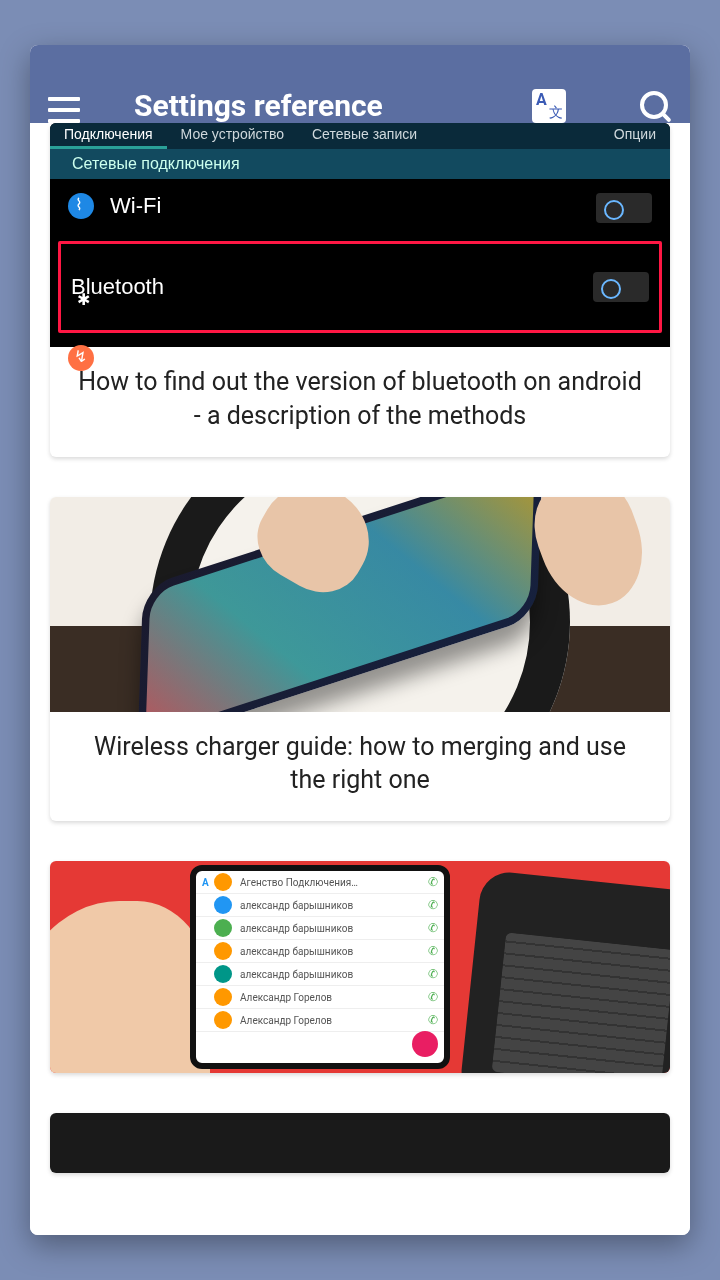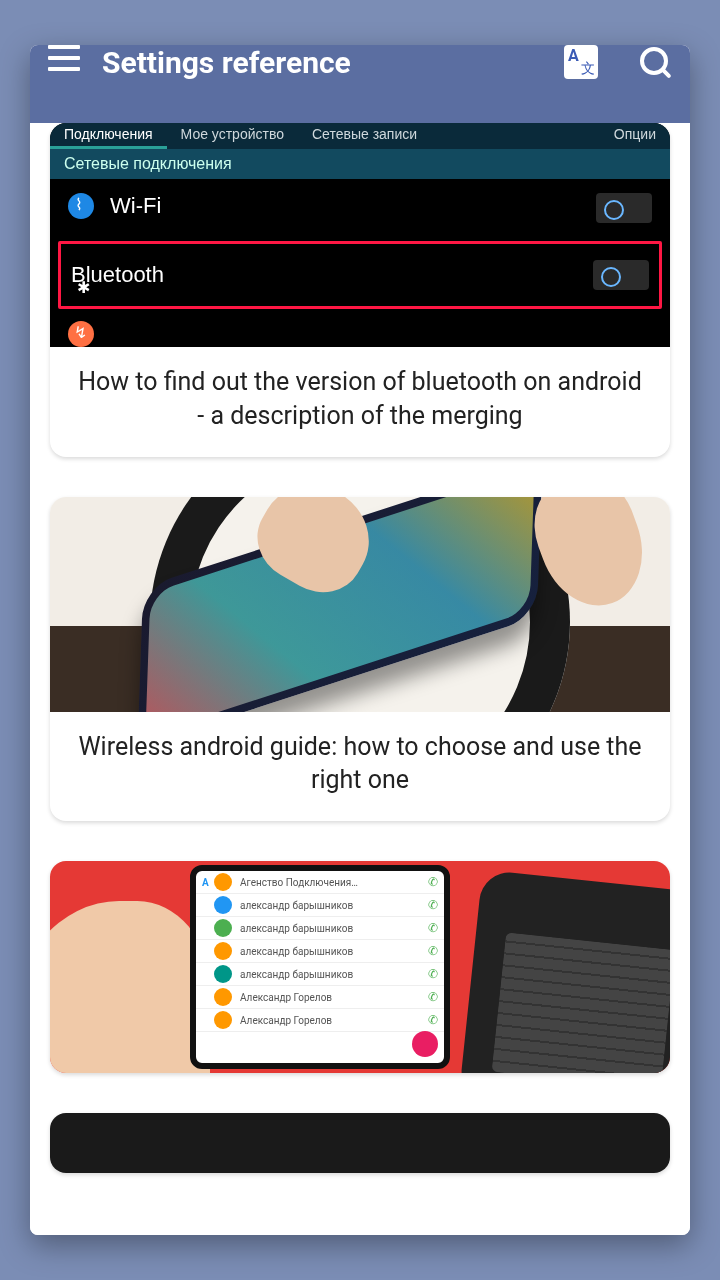--- a/index.html
+++ b/index.html
@@ -19,24 +19,25 @@
     overflow: hidden;
     box-shadow: 0 10px 30px rgba(0,0,0,0.35);
     display: flex;
     flex-direction: column;
   }
   
   .appbar {
     background: #5b6ea1;
     height: 78px;
     display: flex;
-    align-items: flex-start;
+    align-items: flex-end;
     padding: 0 18px;
     color: #fff;
     flex-shrink: 0;
+    gap: 32px;
   }
   .hamburger {
     width: 32px; height: 26px;
     display: flex; flex-direction: column; justify-content: space-between;
     cursor: pointer;
   }
   .hamburger span { display:block; height:4px; background:#fff; border-radius:1px; }
   .appbar-title {
     margin-left: 22px;
     font-size: 30px;
@@ -68,21 +69,21 @@
     border-radius:2px;
   }
   
   .content {
     flex:1; overflow:hidden; background:#fff;
     padding: 0 0 0 0;
   }
   .card {
     margin: 0 20px 40px 20px;
     background:#fff;
-    border-radius:16px;
+    border-radius:6px;
     box-shadow: 0 2px 4px rgba(0,0,0,0.15);
     overflow:hidden;
   }
   .card:first-child { margin-top: 0; }
   .card-image {
     width:100%;
     display:block;
   }
   .card-title {
     font-size: 25px;
@@ -96,21 +97,21 @@
     height: 224px; background:#000; color:#fff; position:relative;
     font-family: "Segoe UI", sans-serif;
   }
   .img1-tabs {
     height:26px; background:#0a2a3a; display:flex; font-size:14px;
     color:#cfd8dc;
   }
   .img1-tab { padding:3px 14px; }
   .img1-tab.active { border-bottom:3px solid #2aa198; color:#fff; }
   .img1-section {
-    background:#124a5f; font-size:16px; padding:6px 14px; color:#cfe;
+    background:#124a5f; font-size:16px; padding:6px 22px; color:#cfe;
   }
   .img1-row {
     display:flex; padding:14px 18px;
     font-size:22px; color:#fff;
   }
   .img1-row .wifi-ic, .img1-row .bt-ic, .img1-row .data-ic {
     width:26px; height:26px; border-radius:50%; margin-right:16px; flex-shrink:0;
   }
   .wifi-ic { background:#1e88e5; position:relative; }
   .wifi-ic::after { content:"⌇"; color:#fff; position:absolute; left:7px; top:2px; font-size:16px; }
@@ -121,21 +122,21 @@
   .img1-toggle {
     margin-left:auto; width:56px; height:30px; background:#2a2a2a;
     border-radius:4px; position:relative;
   }
   .img1-toggle::after {
     content:""; position:absolute; left:8px; top:7px;
     width:16px; height:16px; border:2px solid #6ab7ff; border-radius:50%;
   }
   .img1-bt-highlight {
     border:3px solid #ff1744; margin:4px 8px; border-radius:2px;
-    display:flex; align-items:center; padding:16px 10px; font-size:22px;
+    display:flex; align-items:center; padding:28px 10px; font-size:22px;
   }
   
   .img2 {
     height:215px; background:linear-gradient(#f2ede6 60%, #3a2d24 60%);
     position:relative; overflow:hidden;
   }
   .img2-plate {
     position:absolute; left:50%; bottom:-120px; transform:translateX(-50%);
     width:420px; height:420px; background:#f5f2ec; border-radius:50%;
     box-shadow: inset 0 0 0 40px #1a1a1a;
@@ -242,31 +243,31 @@
         </div>
         <div class="img1-bt-highlight">
           <span class="bt-ic"></span>
           <span>Bluetooth</span>
           <span class="img1-toggle"></span>
         </div>
         <div class="img1-row" style="padding-top:8px;">
           <span class="data-ic"></span>
         </div>
       </div>
-      <div class="card-title">How to find out the version of bluetooth on android - a description of the merging</div>
+      <div class="card-title">How to find out the version of bluetooth on android - a description of the methods</div>
     </div>
 
     <div class="card">
       <div class="card-image img2">
         <div class="img2-plate"></div>
         <div class="img2-phone"></div>
         <div class="img2-finger1"></div>
         <div class="img2-finger2"></div>
       </div>
-      <div class="card-title">Wireless android guide: how to choose and use the right one</div>
+      <div class="card-title">Wireless charger guide: how to merging and use the right one</div>
     </div>
 
     <div class="card">
       <div class="card-image img3">
         <div class="img3-phone2"></div>
         <div class="img3-hand"></div>
         <div class="img3-phone1">
           <div class="img3-contact">
               <span style="width:12px;color:#2196f3;font-weight:700">А</span>
               <span class="av o"></span>

